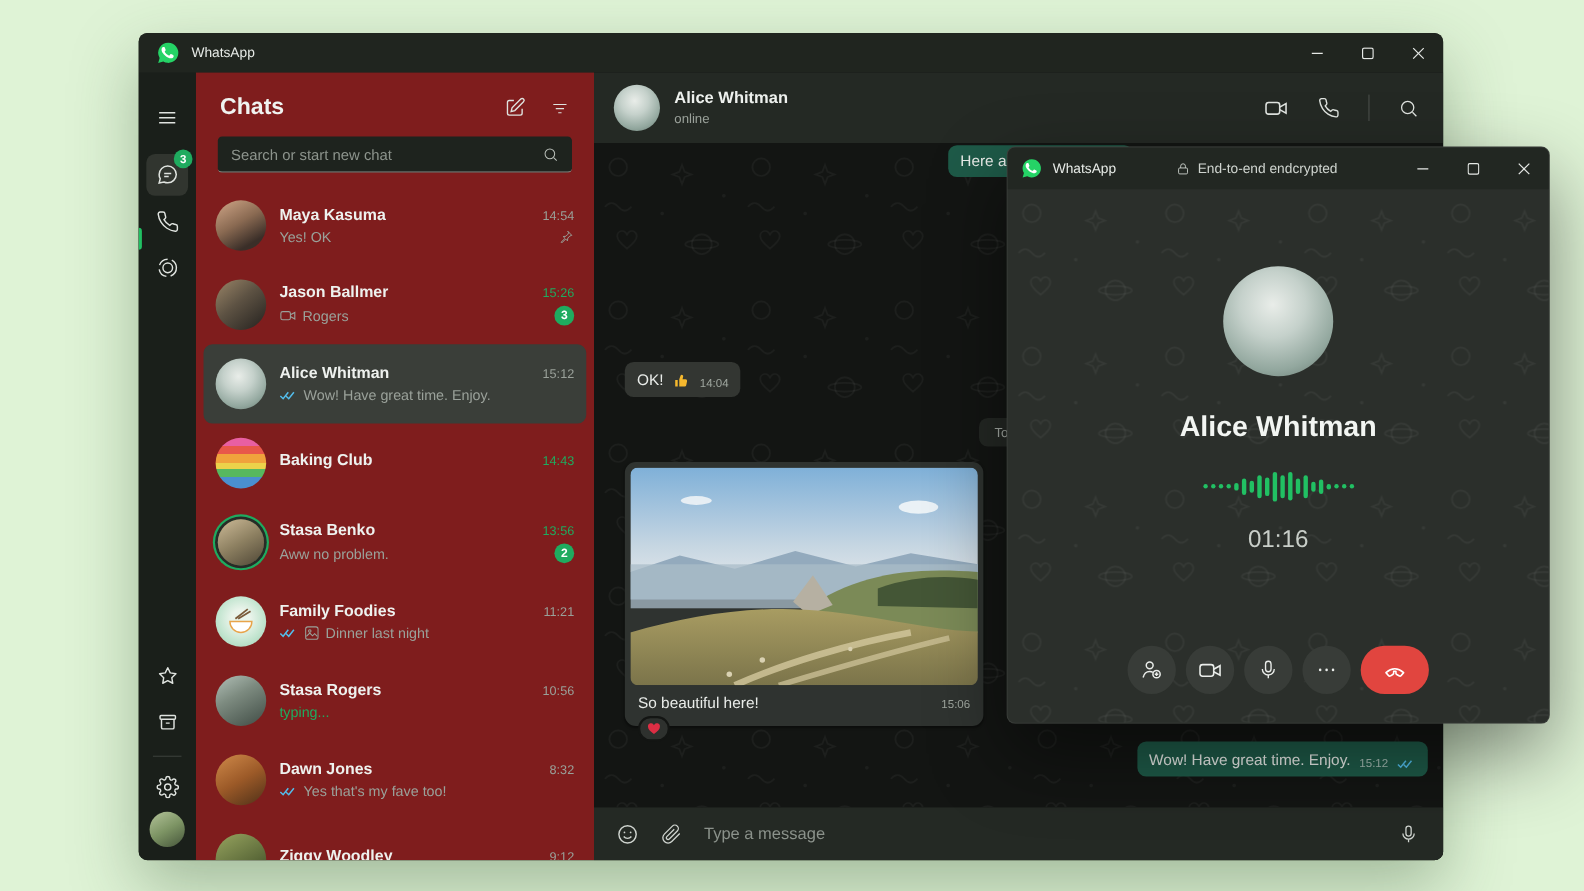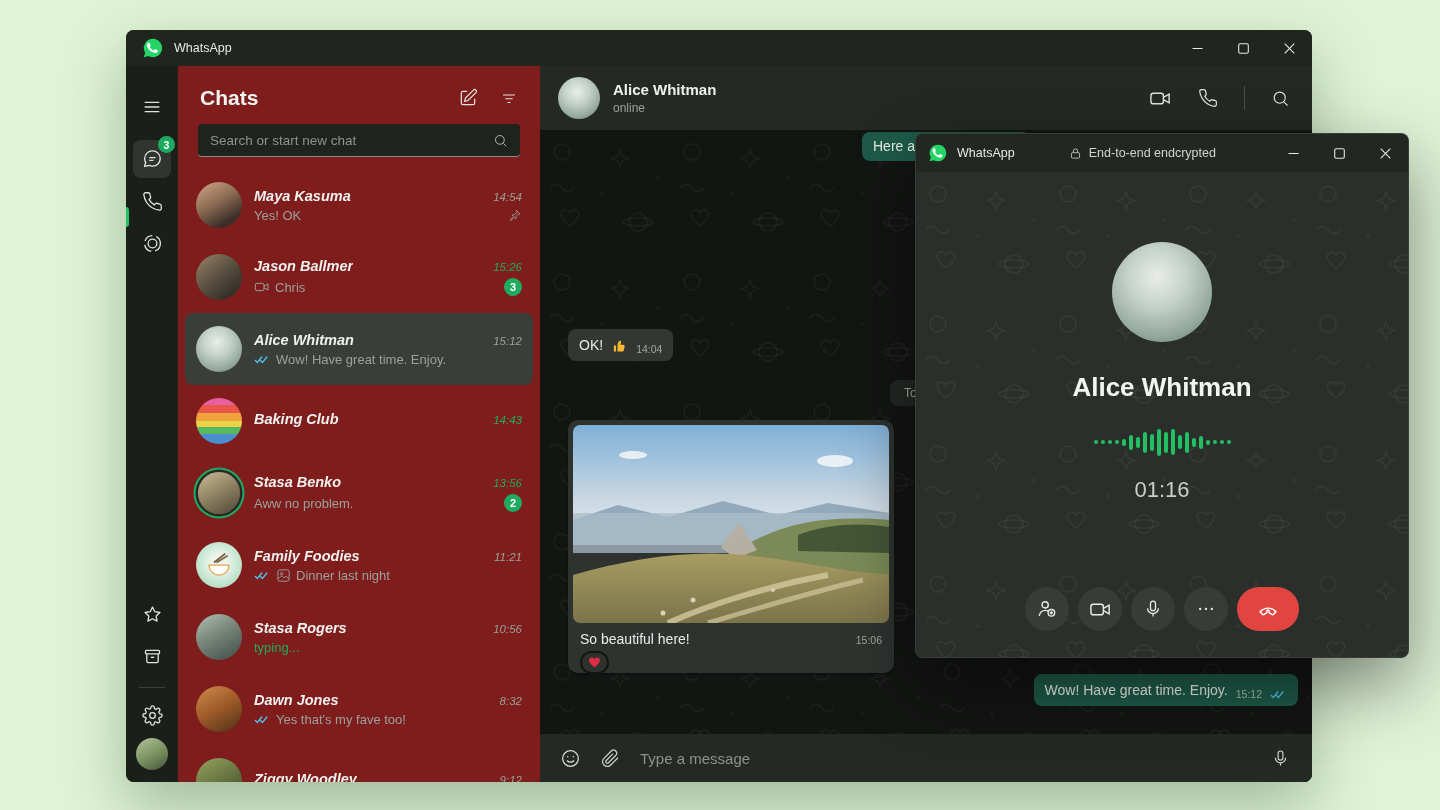--- a/index.html
+++ b/index.html
@@ -49,21 +49,21 @@
   .searchbox input{ flex:1; background:transparent; border:none; outline:none; color:#e9ece9; font-size:13.5px; font-family:"Liberation Sans",sans-serif;}
   .searchbox input::placeholder{ color:#8d948d;}
   .searchbox svg{ stroke:#b9bfb9; stroke-width:1.5; fill:none; flex:none;}
 
   .rows{ flex:1; overflow:hidden; padding-top:2px;}
   .row{ height:72px; margin:0 7px; border-radius:8px; display:flex; align-items:center; padding:0 11px; gap:12px; cursor:pointer;}
   .row.selected{ background:#3a3e39;}
   .avatar{ width:46px; height:46px; border-radius:50%; flex:none; position:relative; overflow:hidden;}
   .avatar.ring{ width:42px; height:42px; box-shadow:0 0 0 2.5px #272b27, 0 0 0 4.5px #1fab5f; margin:0 2px;}
   .rmain{ flex:1; min-width:0;}
-  .rtop{ display:flex; align-items:baseline; justify-content:space-between; margin-bottom:4px;font-style:italic;}
+  .rtop{ display:flex; align-items:baseline; justify-content:space-between; margin-bottom:4px;}
   .cname{ font-size:14.5px; font-weight:bold; color:#eef1ee; white-space:nowrap; overflow:hidden;}
   .ctime{ font-size:11.5px; color:#99a099; flex:none; margin-left:8px;}
   .ctime.green{ color:#1fab5f;}
   .rbot{ display:flex; align-items:center; gap:6px;}
   .preview{ font-size:13px; color:#9aa19a; white-space:nowrap; overflow:hidden; display:flex; align-items:center; gap:5px; flex:1; min-width:0;}
   .preview.green{ color:#1fab5f;}
   .preview svg{ flex:none;}
   .rmeta{ margin-left:auto; display:flex; align-items:center; gap:7px; flex:none;}
   .badge{ min-width:18px; height:18px; border-radius:9px; background:#1fab5f; color:#fff; font-size:11px; font-weight:bold; display:flex; align-items:center; justify-content:center; padding:0 5px;}
   .at-mention{ color:#1fab5f; font-size:14px; font-weight:bold;}
@@ -100,21 +100,21 @@
   .bubble .msg-time{ font-size:10.5px; color:#9fa69f; white-space:nowrap; transform:translateY(2px);}
   .bubble.in{ background:#333632; color:#e9ece9;}
   .bubble.out{ background:#1e5a48; color:#e9ece9;}
   .bubble.out .msg-time{ color:rgba(233,236,233,.65);}
 
   .b-here{ left:322px; top:2px; height:29px; width:168px; border-radius:8px 8px 8px 8px; align-items:center; white-space:nowrap; overflow:hidden;}
   .b-ok{ left:28px; top:199px;}
   .b-ok .thumb{ transform:translateY(1px);}
   .date-chip{ position:absolute; left:350px; top:250px; background:#242824; color:#a7ada7; font-size:12px; padding:6px 14px; border-radius:8px;}
 
-  .b-photo{ position:absolute; left:28px; top:290px; width:326px; background:#2f3330; border-radius:10px; padding:5px 5px 17px 5px; box-shadow:0 1px 2px rgba(0,0,0,.4);}
+  .b-photo{ position:absolute; left:28px; top:290px; width:326px; background:#2f3330; border-radius:10px; padding:5px 5px 4px 5px; box-shadow:0 1px 2px rgba(0,0,0,.4);}
   .b-photo .photo{ width:316px; height:198px; border-radius:7px; overflow:hidden;}
   .caption-row{ display:flex; align-items:baseline; justify-content:space-between; padding:8px 7px 9px 7px;}
   .caption{ font-size:14px; color:#e9ece9;}
   .cap-time{ font-size:10.5px; color:#9fa69f;}
   .reaction{ position:absolute; left:40px; top:521px; height:23px; background:#2e312e; border:2px solid #131513; border-radius:13px; display:flex; align-items:center; padding:0 6px; cursor:pointer;}
 
   .b-wow{ right:14px; top:544px;}
 
   .composer{ height:48px; flex:none; background:#242924; display:flex; padding:0 22px 0 20px; gap:20px;}
   .composer .icon-btn{ background:none; border:none; cursor:pointer;}
@@ -299,21 +299,21 @@
                 <span class="ctime green">15:26</span>
               </div>
             <div class="rbot">
               <span class="preview">
                   <span>
                     <svg width="16" height="16" viewBox="0 0 24 24" style="stroke:#9aa19a;stroke-width:1.5;fill:none">
                       <rect x="2" y="6.5" width="13" height="11" rx="2.5"></rect>
                       <path d="M15 10.8l6-3.3v9l-6-3.3"></path>
                     </svg>
                   </span>
-                  <span>Chris</span>
+                  <span>Rogers</span>
                 </span>
               <span class="rmeta">
                   <span class="badge">3</span>
                 </span>
             </div>
           </div>
         </div>
 
         <div class="row selected">
           <div class="avatar av-alice"></div>

